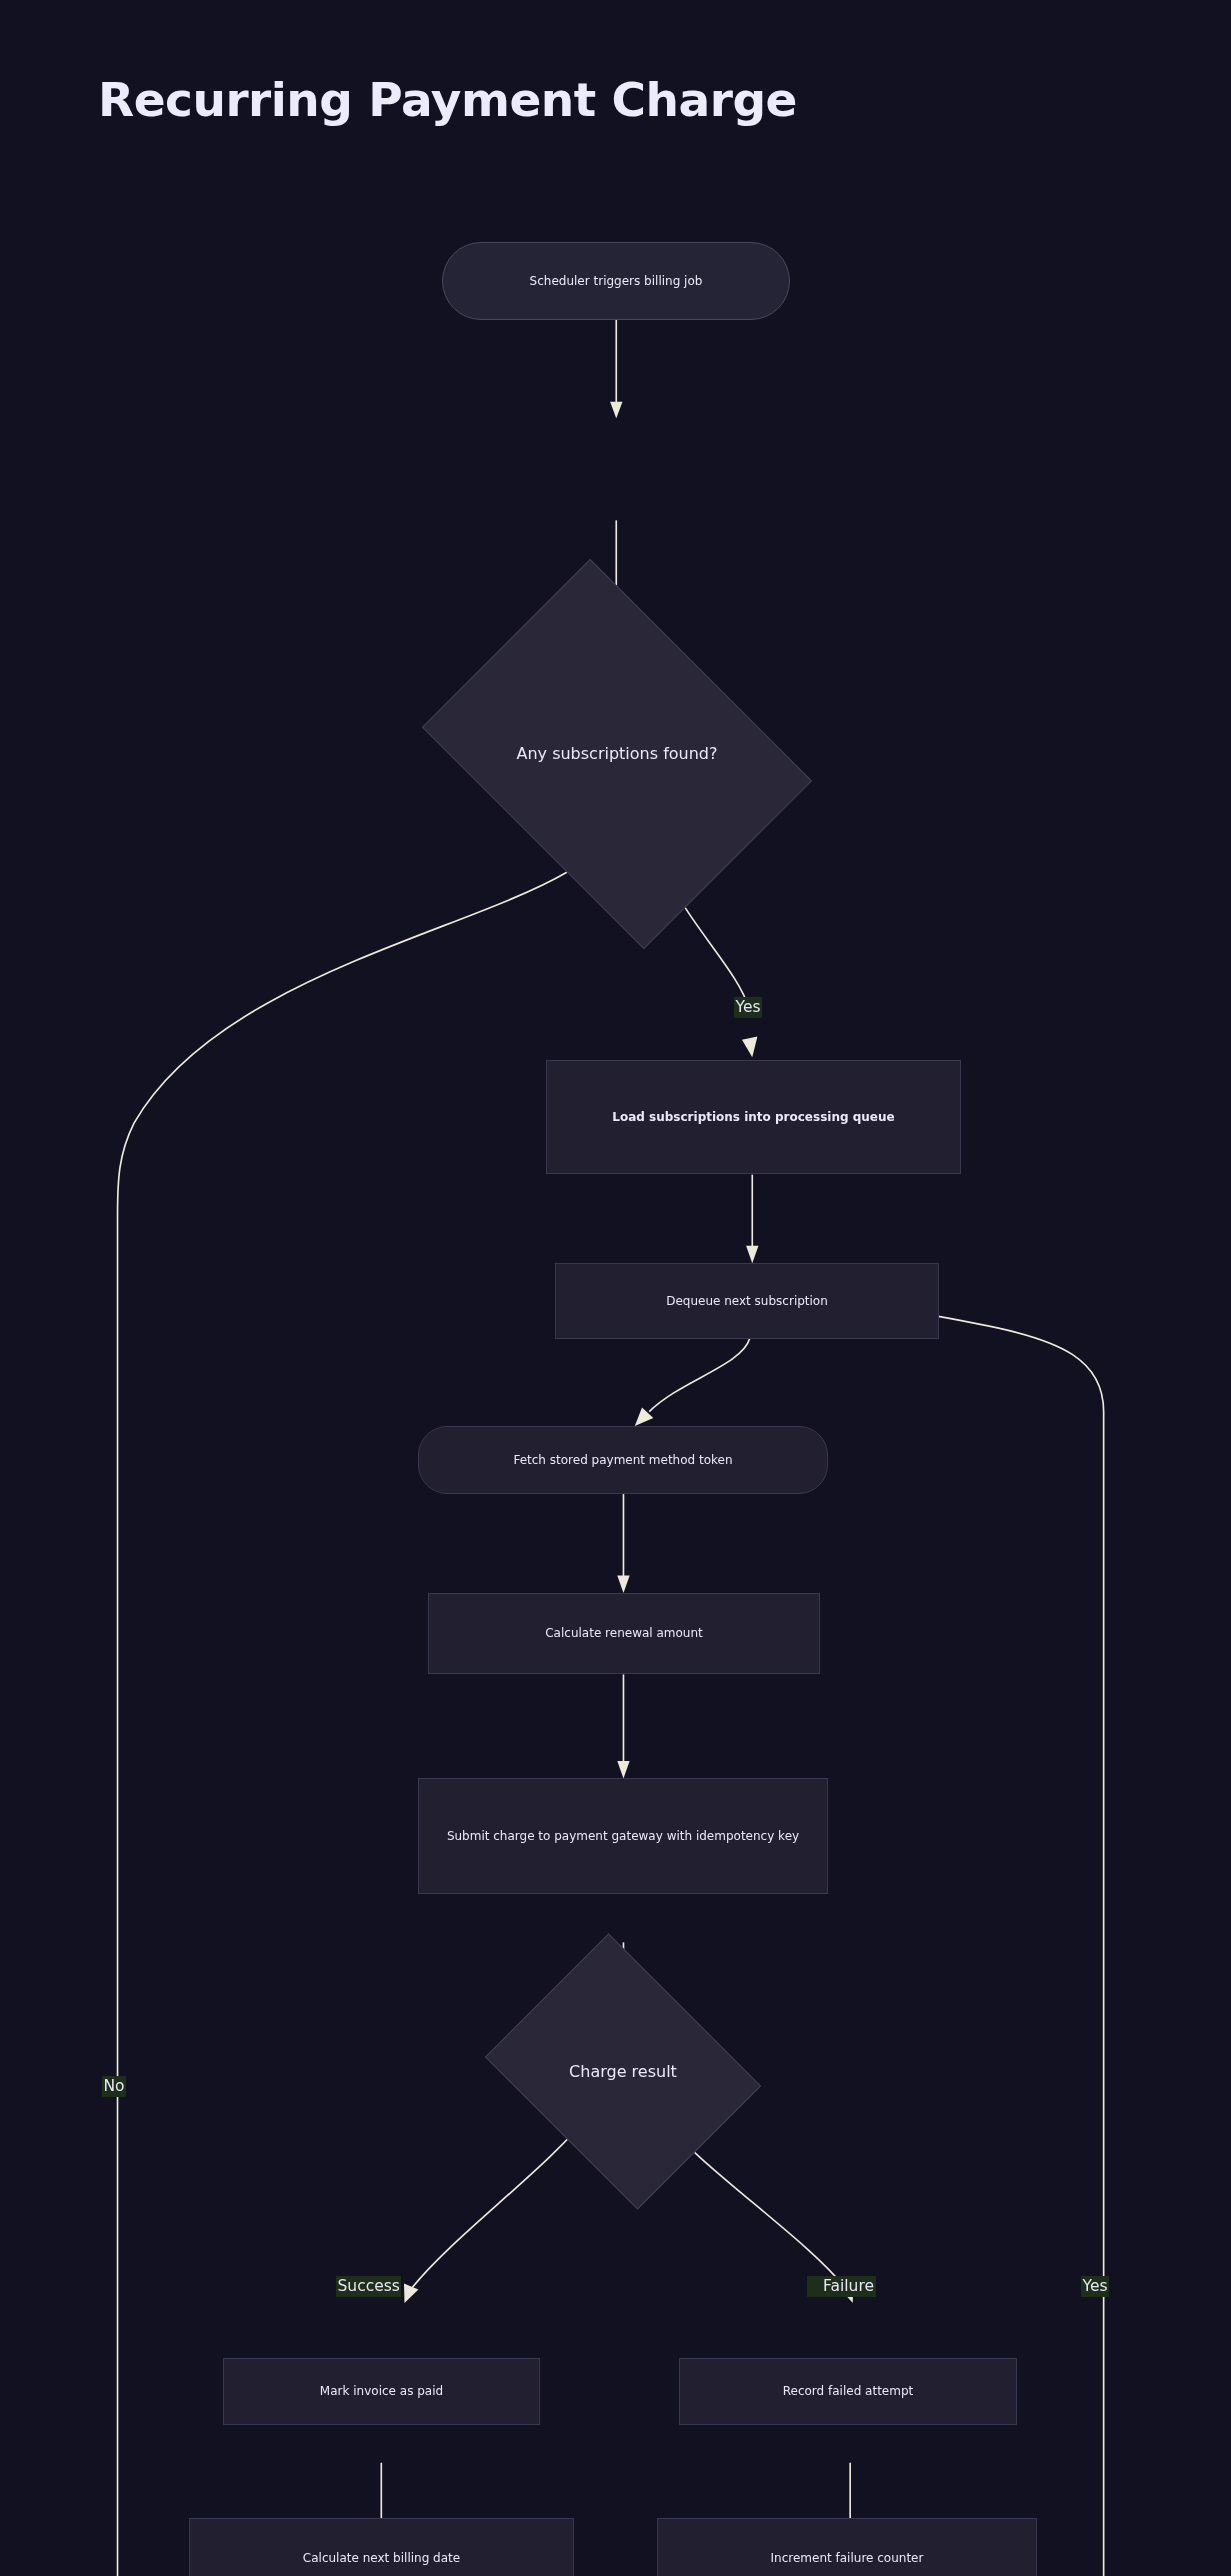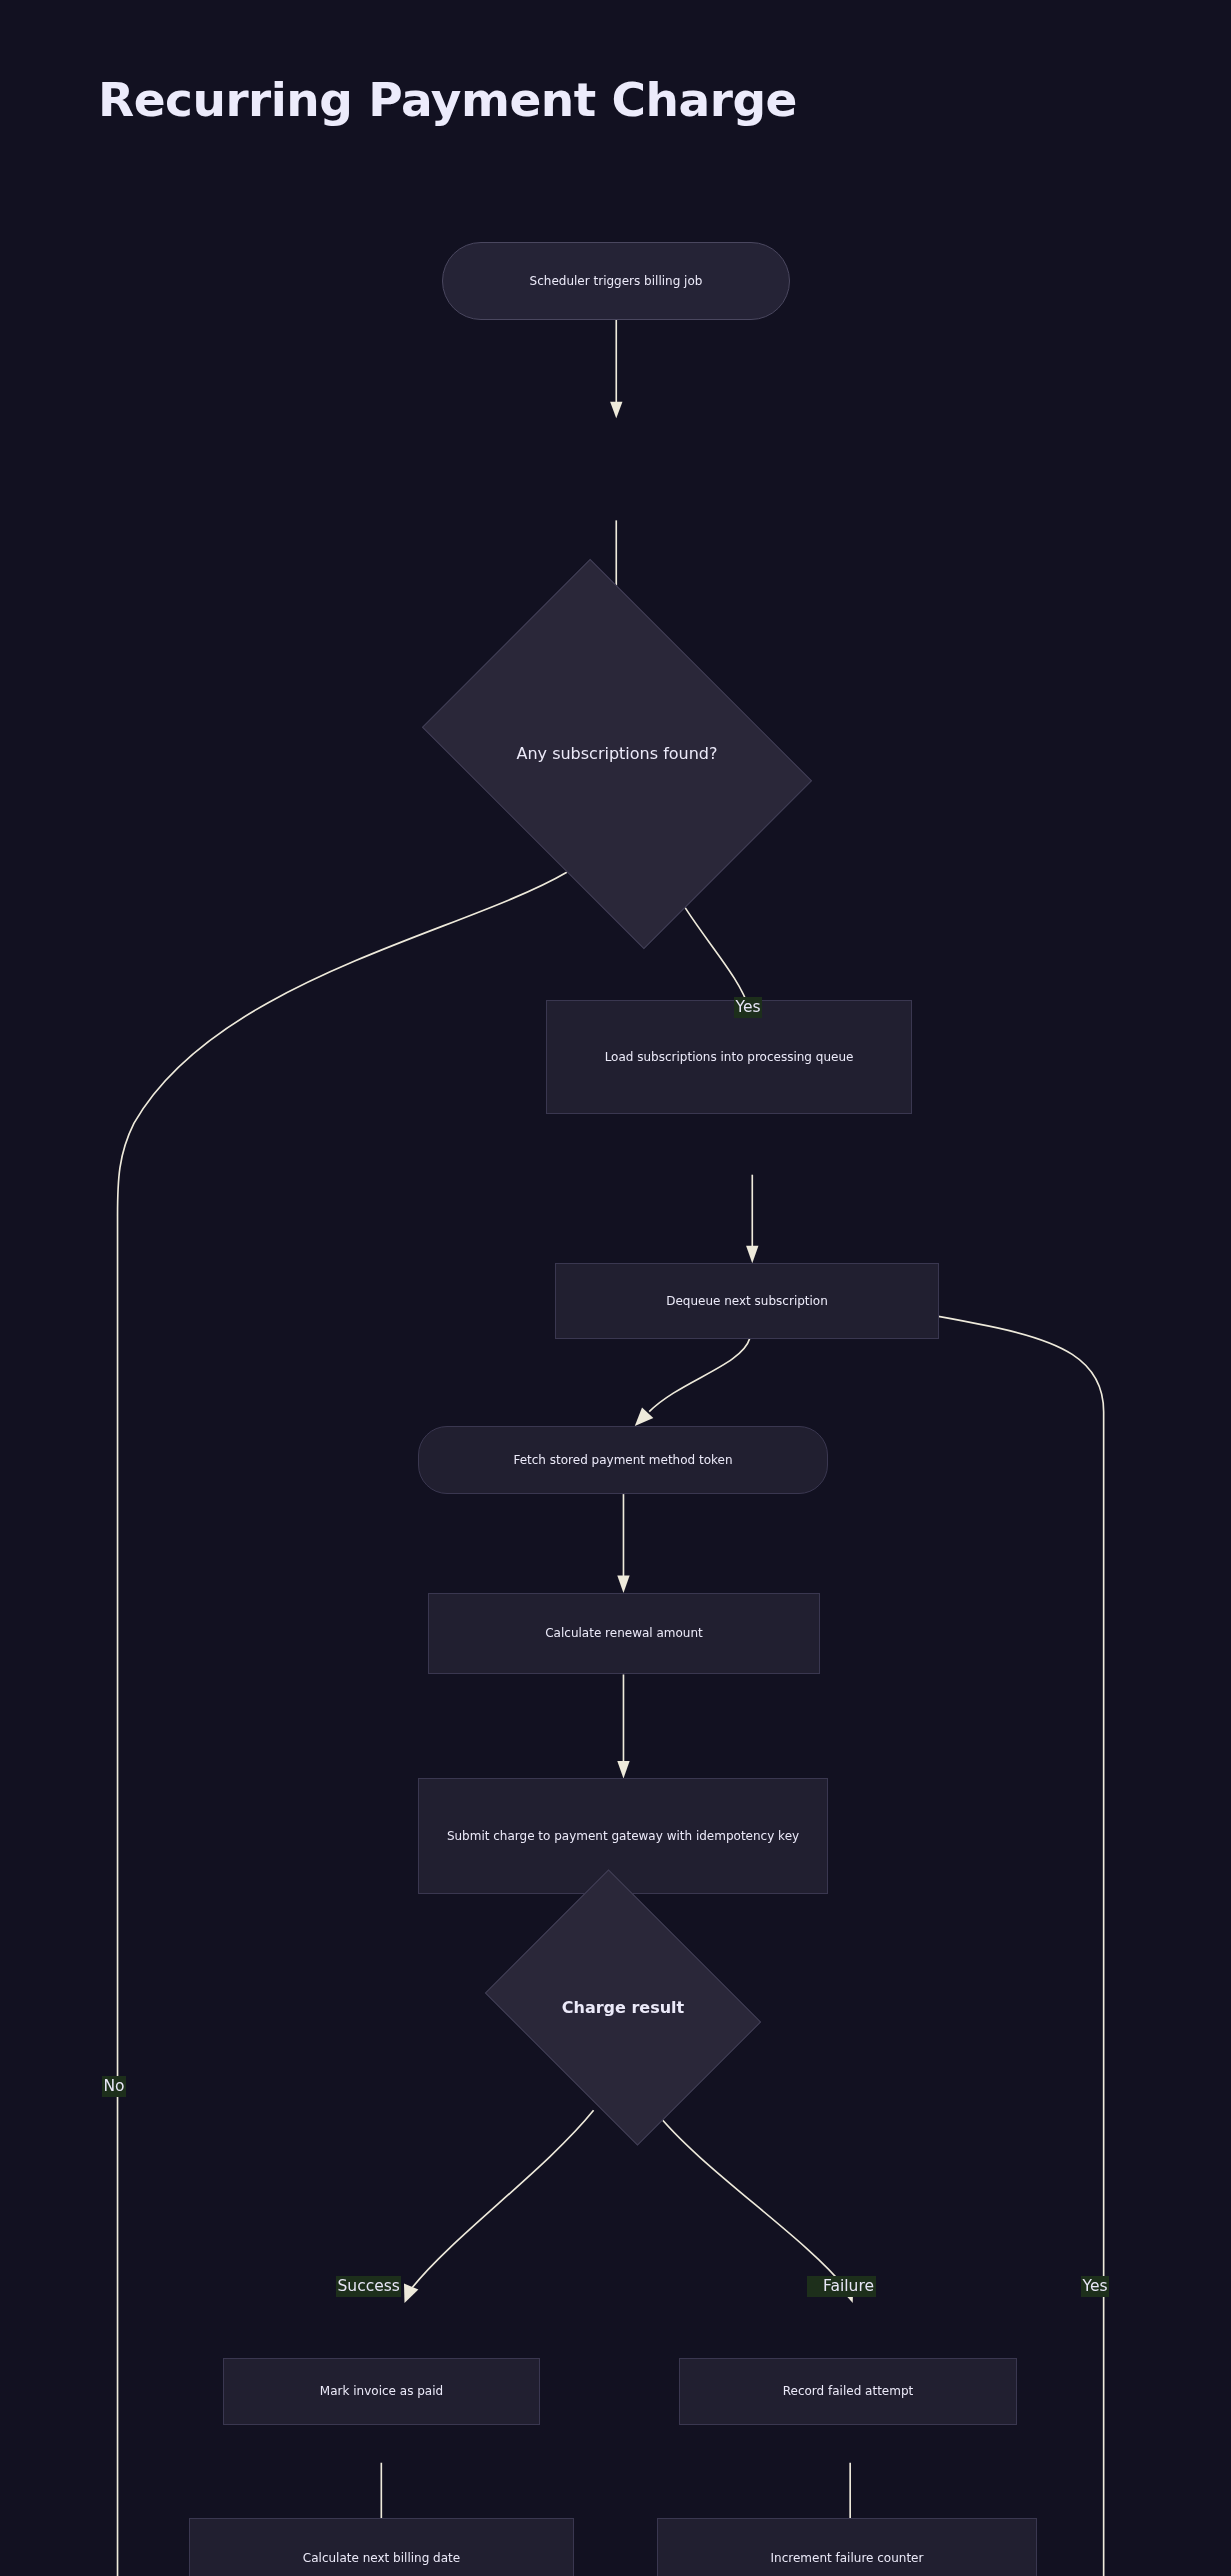--- a/index.html
+++ b/index.html
@@ -183,41 +183,41 @@
   <div class="node terminal" style="left:442px; top:242px; width:348px; height:78px;">
     <span>Scheduler triggers billing job</span>
   </div>
 
 
   <div class="decision-wrap" style="left:460px; top:635px; width:314px; height:238px;">
     <div class="shape"></div>
     <div class="dtext">Any subscriptions found?</div>
   </div>
 
-  <div class="node process" style="left:546px; top:1000px; width:366px; height:114px;">
+  <div class="node process" style="left:546px; top:1060px; width:415px; height:114px;font-weight:bold;">
     <span>Load subscriptions into processing queue</span>
   </div>
 
   <div class="node process" style="left:555px; top:1263px; width:384px; height:76px;">
     <span>Dequeue next subscription</span>
   </div>
 
   <div class="node process" style="left:418px; top:1426px; width:410px; height:68px; align-items:center;border-radius:29px;">
     <span>Fetch stored payment method token</span>
   </div>
 
   <div class="node process" style="left:428px; top:1593px; width:392px; height:81px;">
     <span>Calculate renewal amount</span>
   </div>
 
   <div class="node process" style="left:418px; top:1778px; width:410px; height:116px;">
     <span>Submit charge to payment gateway with idempotency key</span>
   </div>
 
-  <div class="decision-wrap" style="left:515px; top:1920px; width:216px; height:175px;font-weight:bold;">
+  <div class="decision-wrap" style="left:515px; top:1984px; width:216px; height:175px;">
     <div class="shape"></div>
     <div class="dtext">Charge result</div>
   </div>
 
   <div class="node process" style="left:223px; top:2358px; width:317px; height:67px;">
     <span>Mark invoice as paid</span>
   </div>
 
   <div class="node process" style="left:189px; top:2518px; width:385px; height:80px;">
     <span>Calculate next billing date</span>

